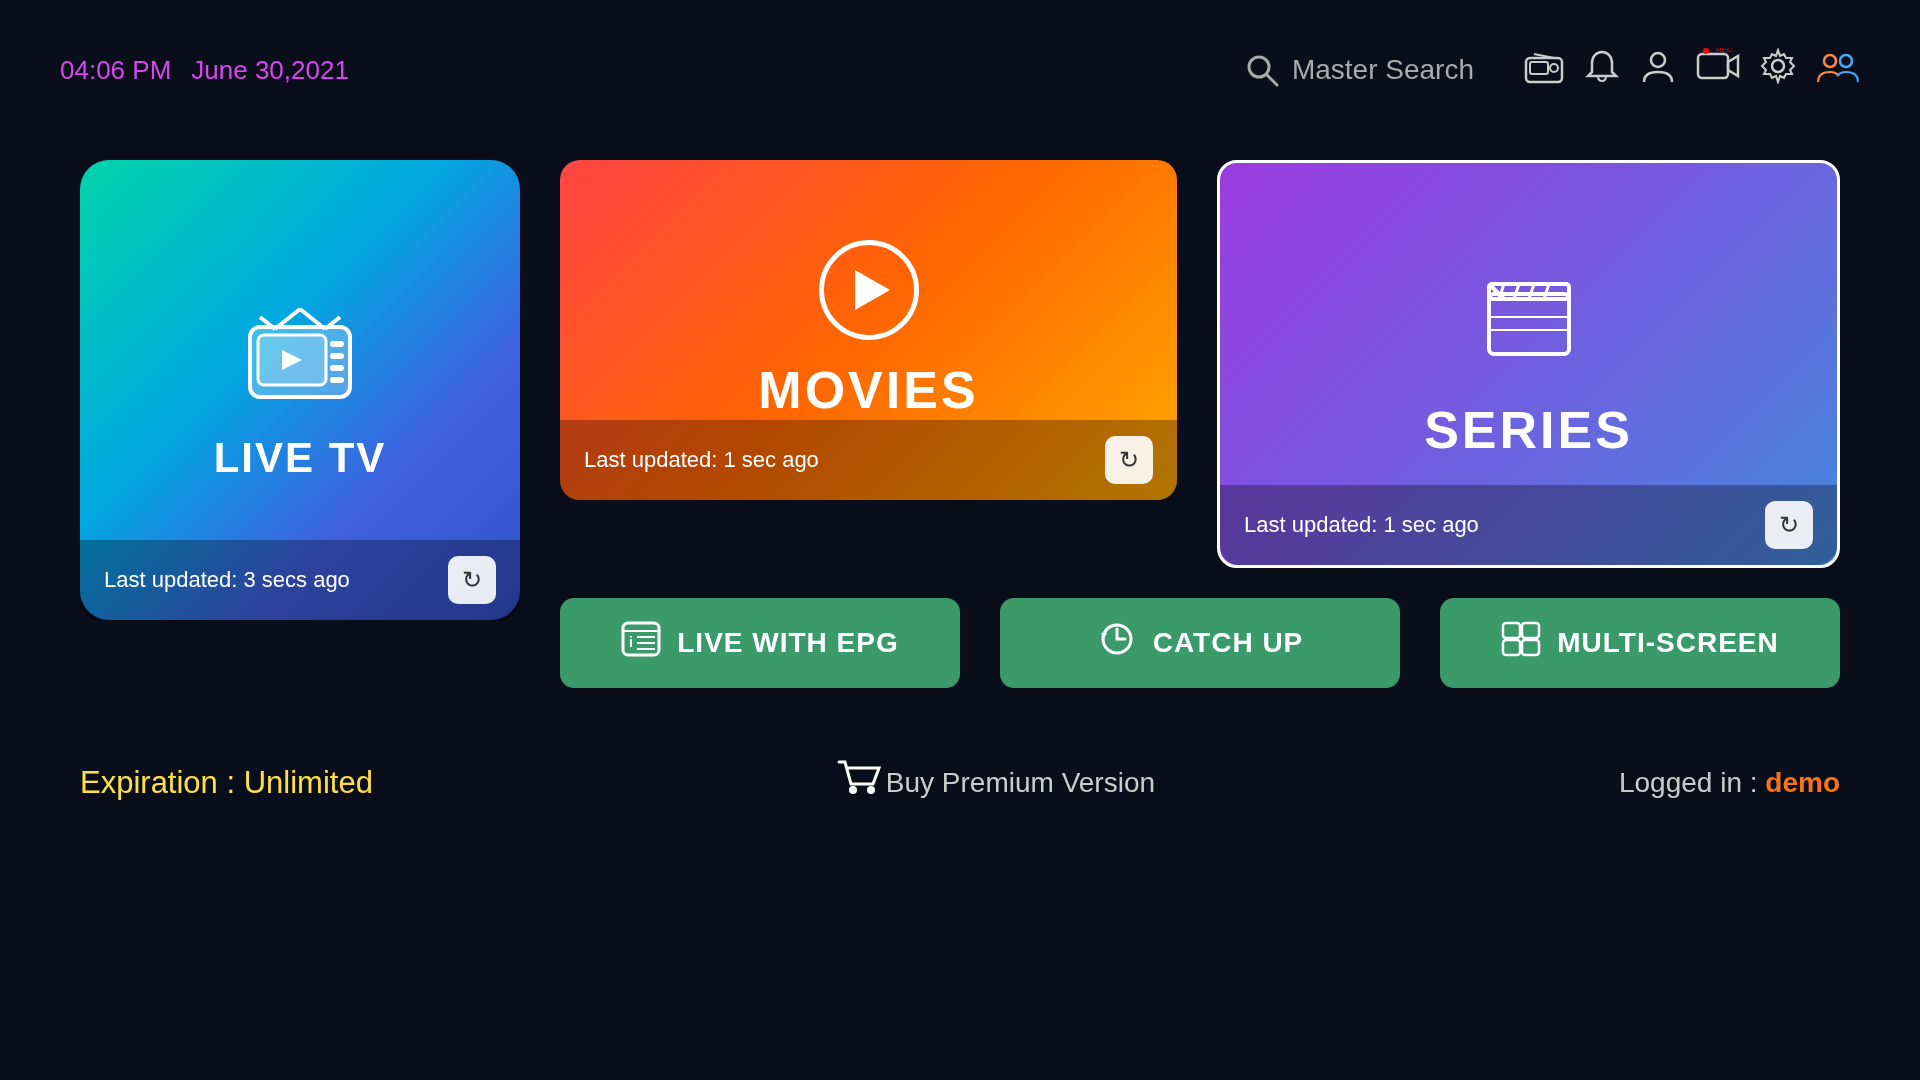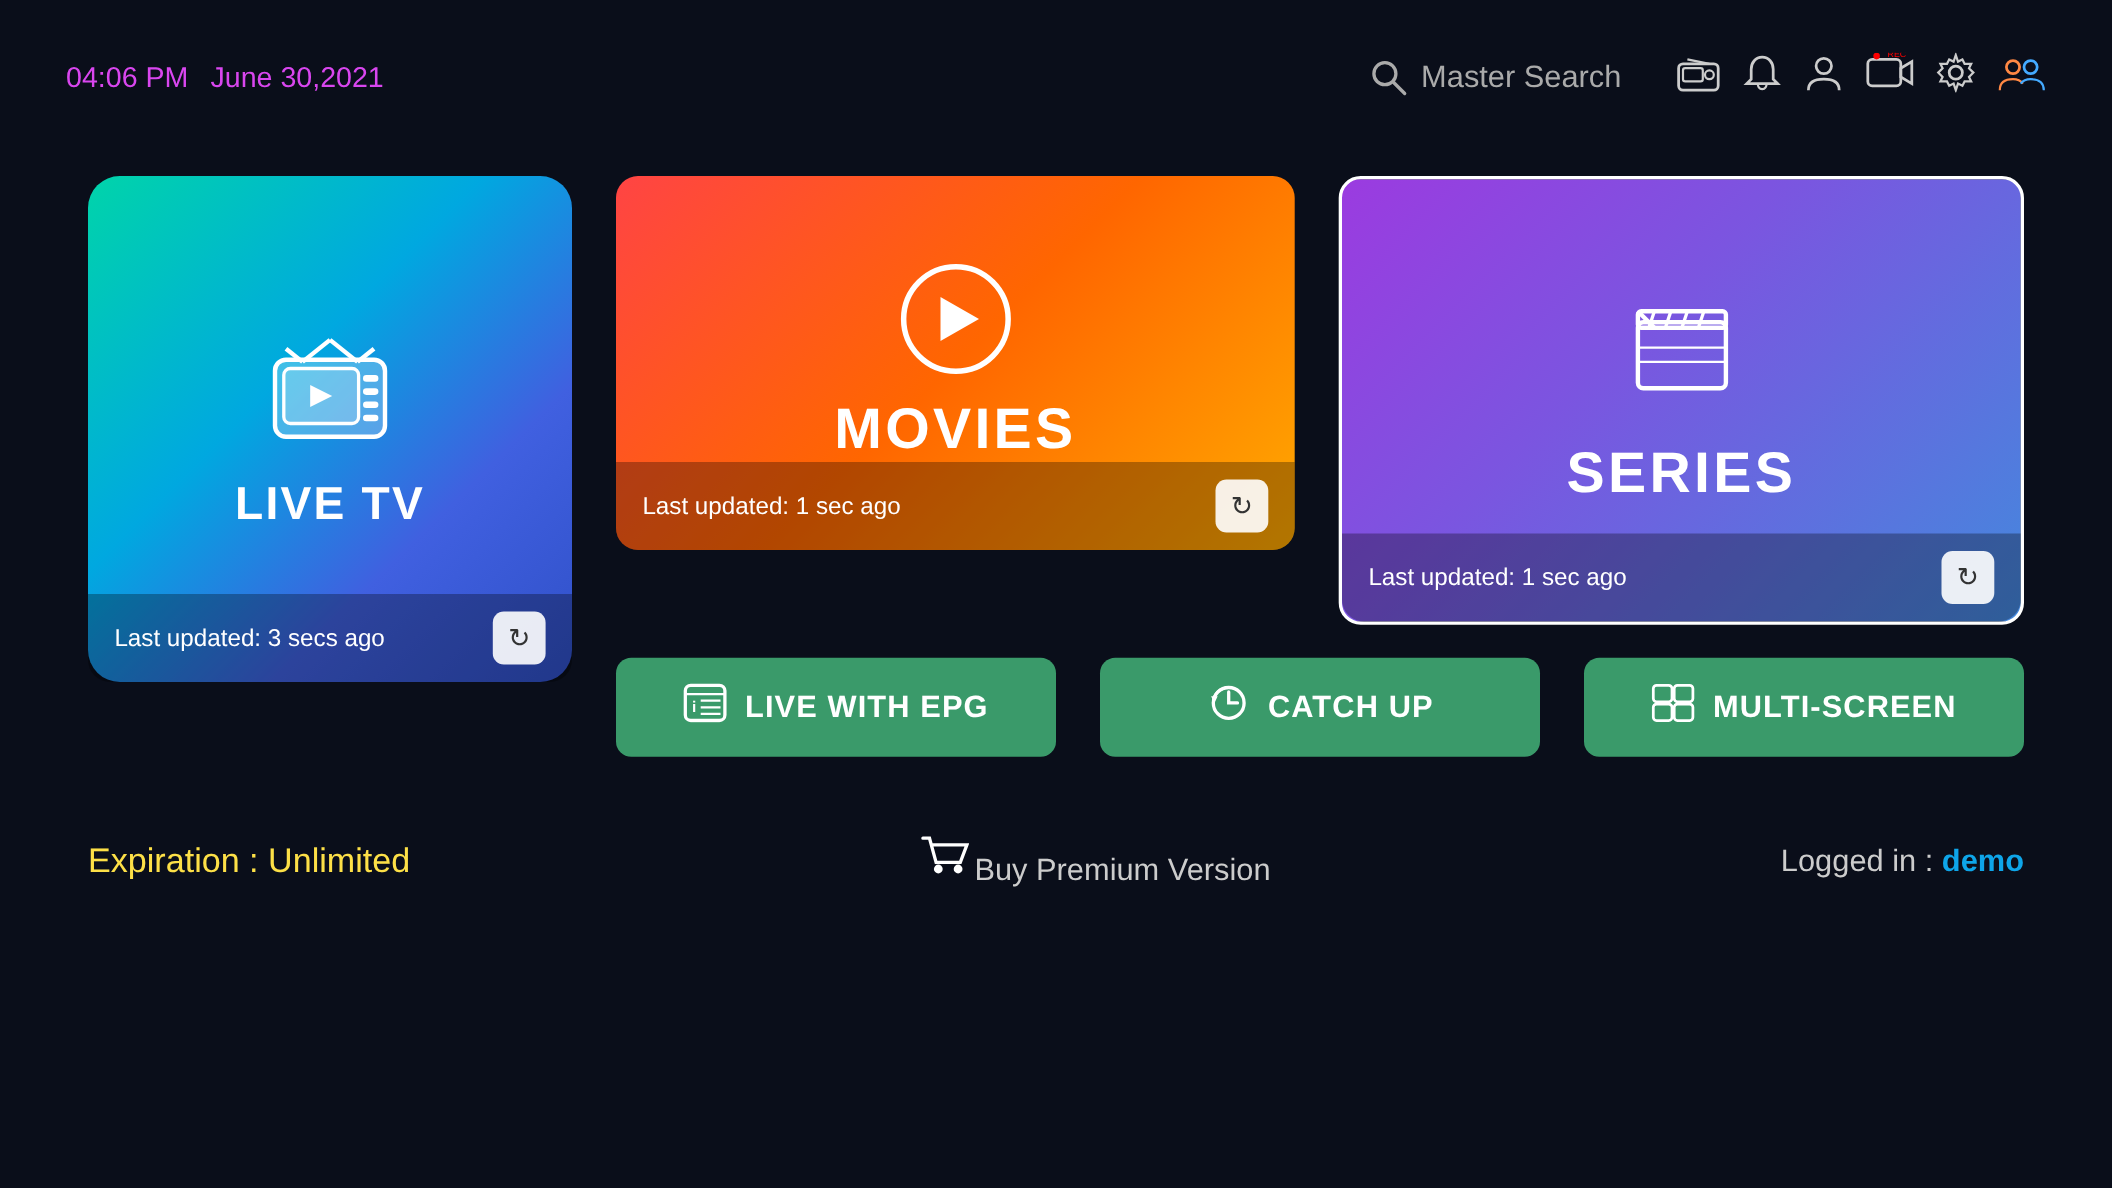--- a/index.html
+++ b/index.html
@@ -223,39 +223,39 @@
       padding: 30px 80px 0;
     }
 
     .expiration {
       font-size: 31px;
       color: #fde047;
     }
 
     .buy-premium {
       display: flex;
-      align-items: flex-end;
+      align-items: center;
       gap: 5px;
       font-size: 28px;
       color: #cccccc;
       cursor: pointer;
     }
 
     .buy-icon {
       font-size: 36px;
     }
 
     .logged-in {
       font-size: 28px;
       color: #cccccc;
     }
 
     .logged-in strong {
       font-weight: bold;
-      color: #0ea5e9;
+      color: #f97316;
     }
 
     
     .tv-svg {
       width: 140px;
       height: 120px;
       margin-bottom: 15px;
     }
 
     .play-circle {

